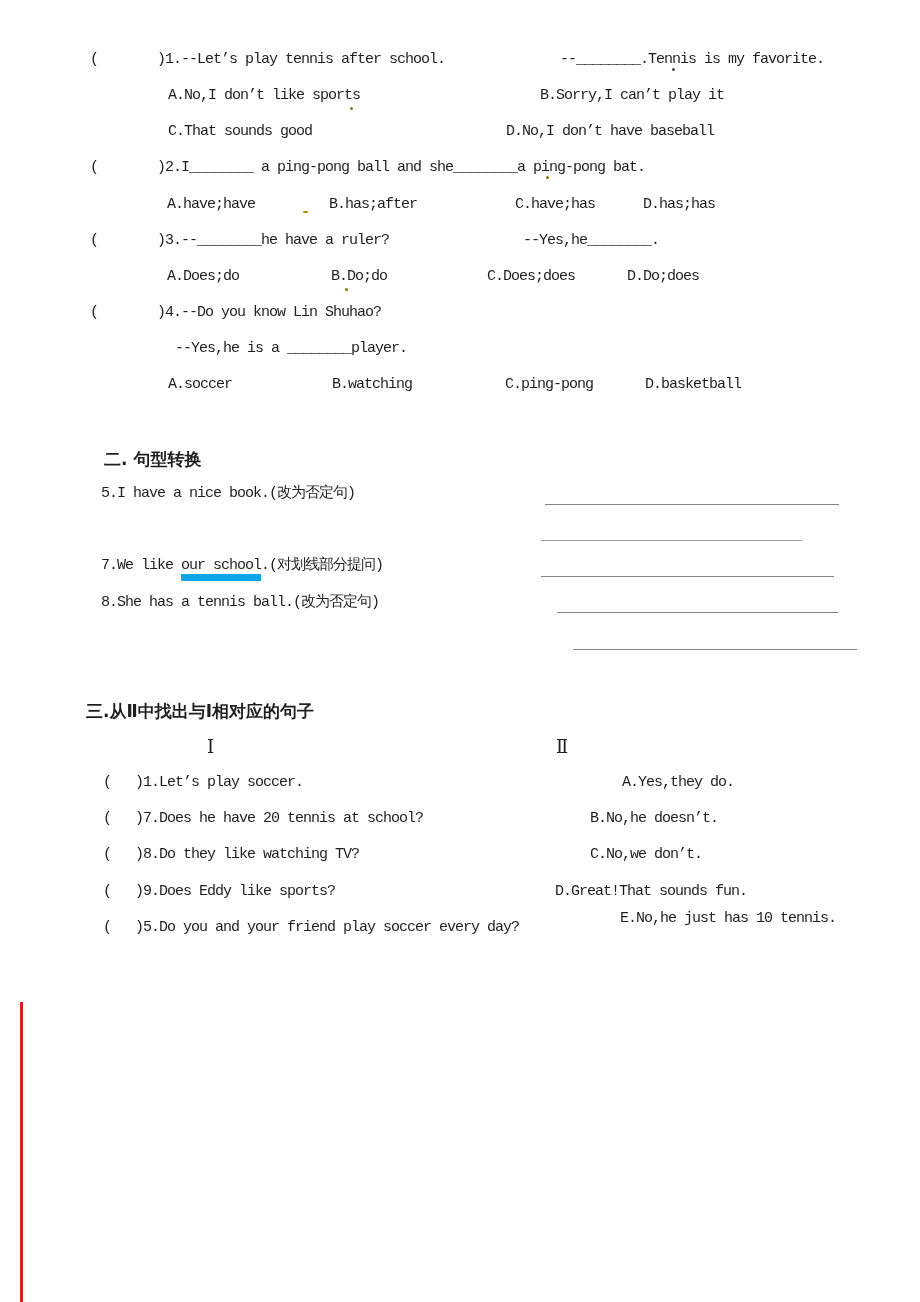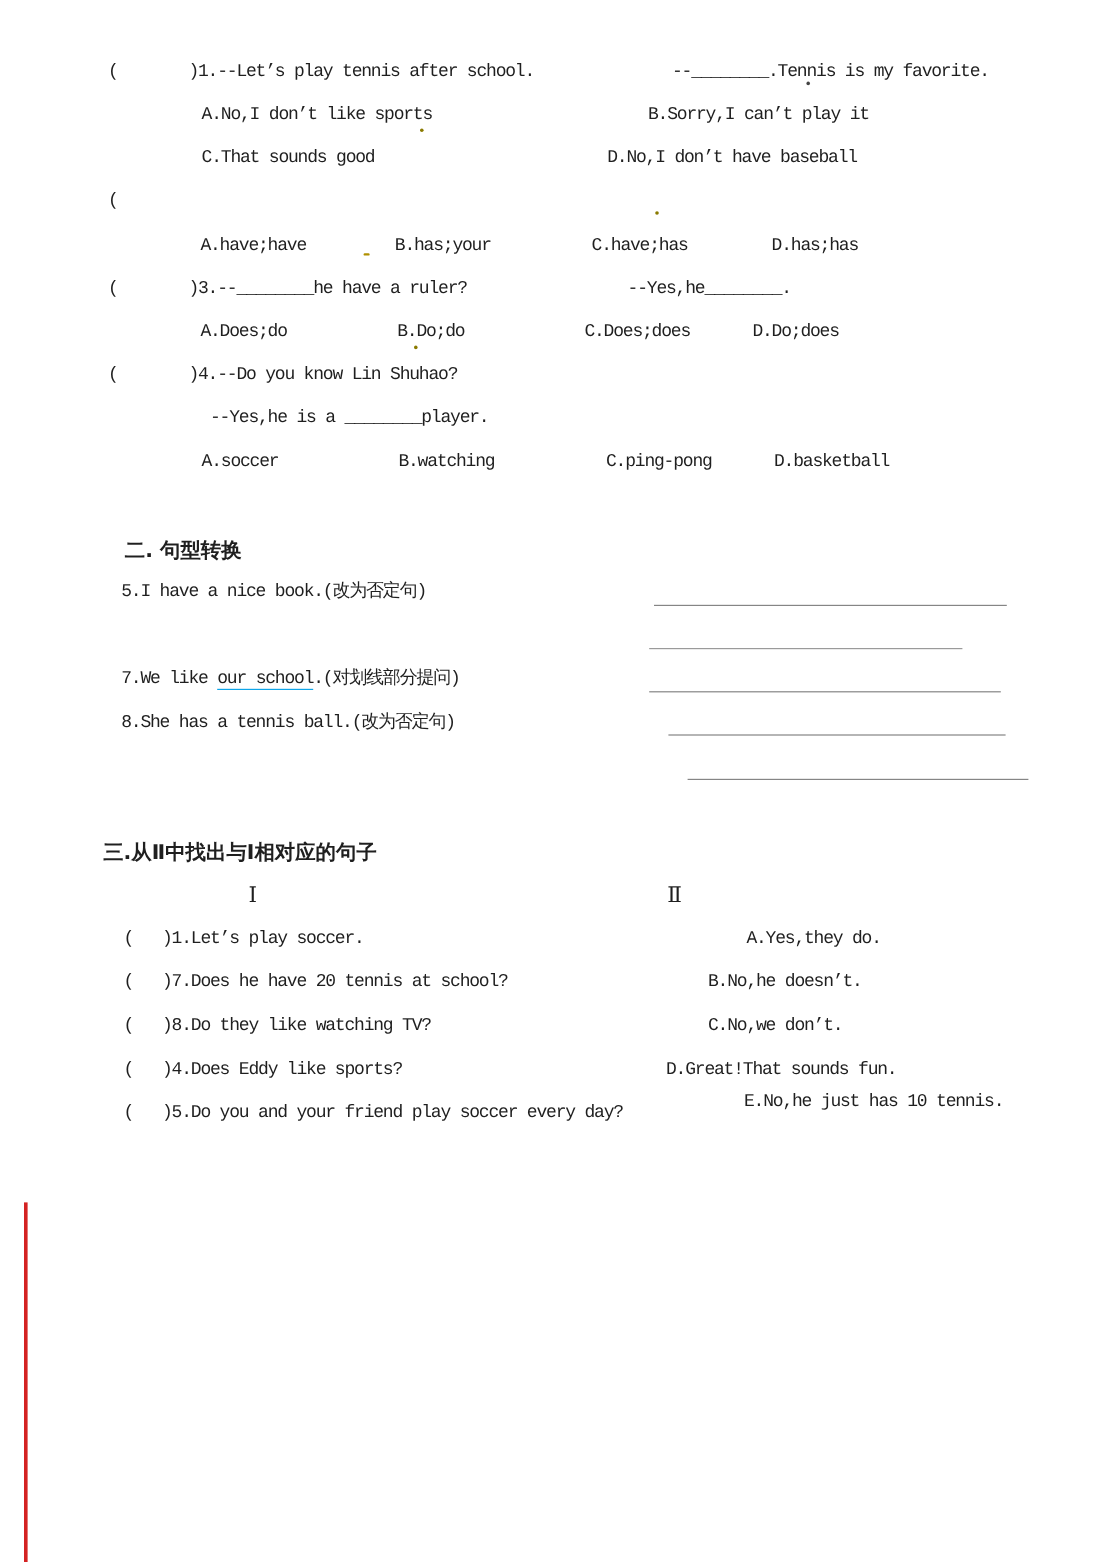--- a/index.html
+++ b/index.html
@@ -33,21 +33,21 @@
     line-height:20px;
     font-family:"DejaVu Serif","Liberation Serif",serif;
     white-space:pre;
   }
   .ansline{
     position:absolute;
     height:1px;
     background:#858585;
   }
   .u-inline{
-    border-bottom:1px solid #0ea5e9;
+    border-bottom:7px solid #0ea5e9;
   }
   .redline{
     position:absolute;
     left:20px;top:1002px;
     width:3px;height:300px;
   }
   .dot{
     position:absolute;
     width:3px;height:3px;
     border-radius:50%;
@@ -60,23 +60,24 @@
 
   <span class="t" style="left:90px;top:51px">(</span>
   <span class="t" style="left:157px;top:51px">)1.--Let’s play tennis after school.</span>
   <span class="t" style="left:560px;top:51px">--________.Tennis is my favorite.</span>
   <span class="t" style="left:168px;top:87px">A.No,I don’t like sports</span>
   <span class="t" style="left:540px;top:87px">B.Sorry,I can’t play it</span>
   <span class="t" style="left:168px;top:123px">C.That sounds good</span>
   <span class="t" style="left:506px;top:123px">D.No,I don’t have baseball</span>
 
   <span class="t" style="left:90px;top:159px">(</span>
+  <span class="t" style="left:157px;top:159px">)2.I________ a ping-pong ball and she________a ping-pong bat.</span>
   <span class="t" style="left:167px;top:196px">A.have;have</span>
-  <span class="t" style="left:329px;top:196px">B.has;your</span>
-  <span class="t" style="left:493px;top:196px">C.have;has</span>
+  <span class="t" style="left:329px;top:196px">B.has;after</span>
+  <span class="t" style="left:515px;top:196px">C.have;has</span>
   <span class="t" style="left:643px;top:196px">D.has;has</span>
 
   <span class="t" style="left:90px;top:232px">(</span>
   <span class="t" style="left:157px;top:232px">)3.--________he have a ruler?</span>
   <span class="t" style="left:523px;top:232px">--Yes,he________.</span>
   <span class="t" style="left:167px;top:268px">A.Does;do</span>
   <span class="t" style="left:331px;top:268px">B.Do;do</span>
   <span class="t" style="left:487px;top:268px">C.Does;does</span>
   <span class="t" style="left:627px;top:268px">D.Do;does</span>
 
@@ -106,21 +107,21 @@
 
   <span class="t" style="left:103px;top:774px">(   )1.Let’s play soccer.</span>
   <span class="t" style="left:622px;top:774px">A.Yes,they do.</span>
 
   <span class="t" style="left:103px;top:810px">(   )7.Does he have 20 tennis at school?</span>
   <span class="t" style="left:590px;top:810px">B.No,he doesn’t.</span>
 
   <span class="t" style="left:103px;top:846px">(   )8.Do they like watching TV?</span>
   <span class="t" style="left:590px;top:846px">C.No,we don’t.</span>
 
-  <span class="t" style="left:103px;top:883px">(   )4.Does Eddy like sports?</span>
+  <span class="t" style="left:103px;top:883px">(   )9.Does Eddy like sports?</span>
   <span class="t" style="left:555px;top:883px">D.Great!That sounds fun.</span>
 
   <span class="t" style="left:103px;top:919px">(   )5.Do you and your friend play soccer every day?</span>
   <span class="t" style="left:620px;top:910px">E.No,he just has 10 tennis.</span>
 
   <div class="redline" style="background: rgb(212, 34, 34);"></div>
   <div class="dot" style="left: 350px; top: 107px; background: rgb(138, 122, 0);"></div>
   <div class="dot" style="left:672px;top:68px;background:#444444"></div>
   <div class="dot" style="left: 546px; top: 176px; background: rgb(138, 122, 0);"></div>
   <div class="dot" style="left:303px;top:211px;width:5px;height:2px;border-radius:1px;background:#b09000"></div>

